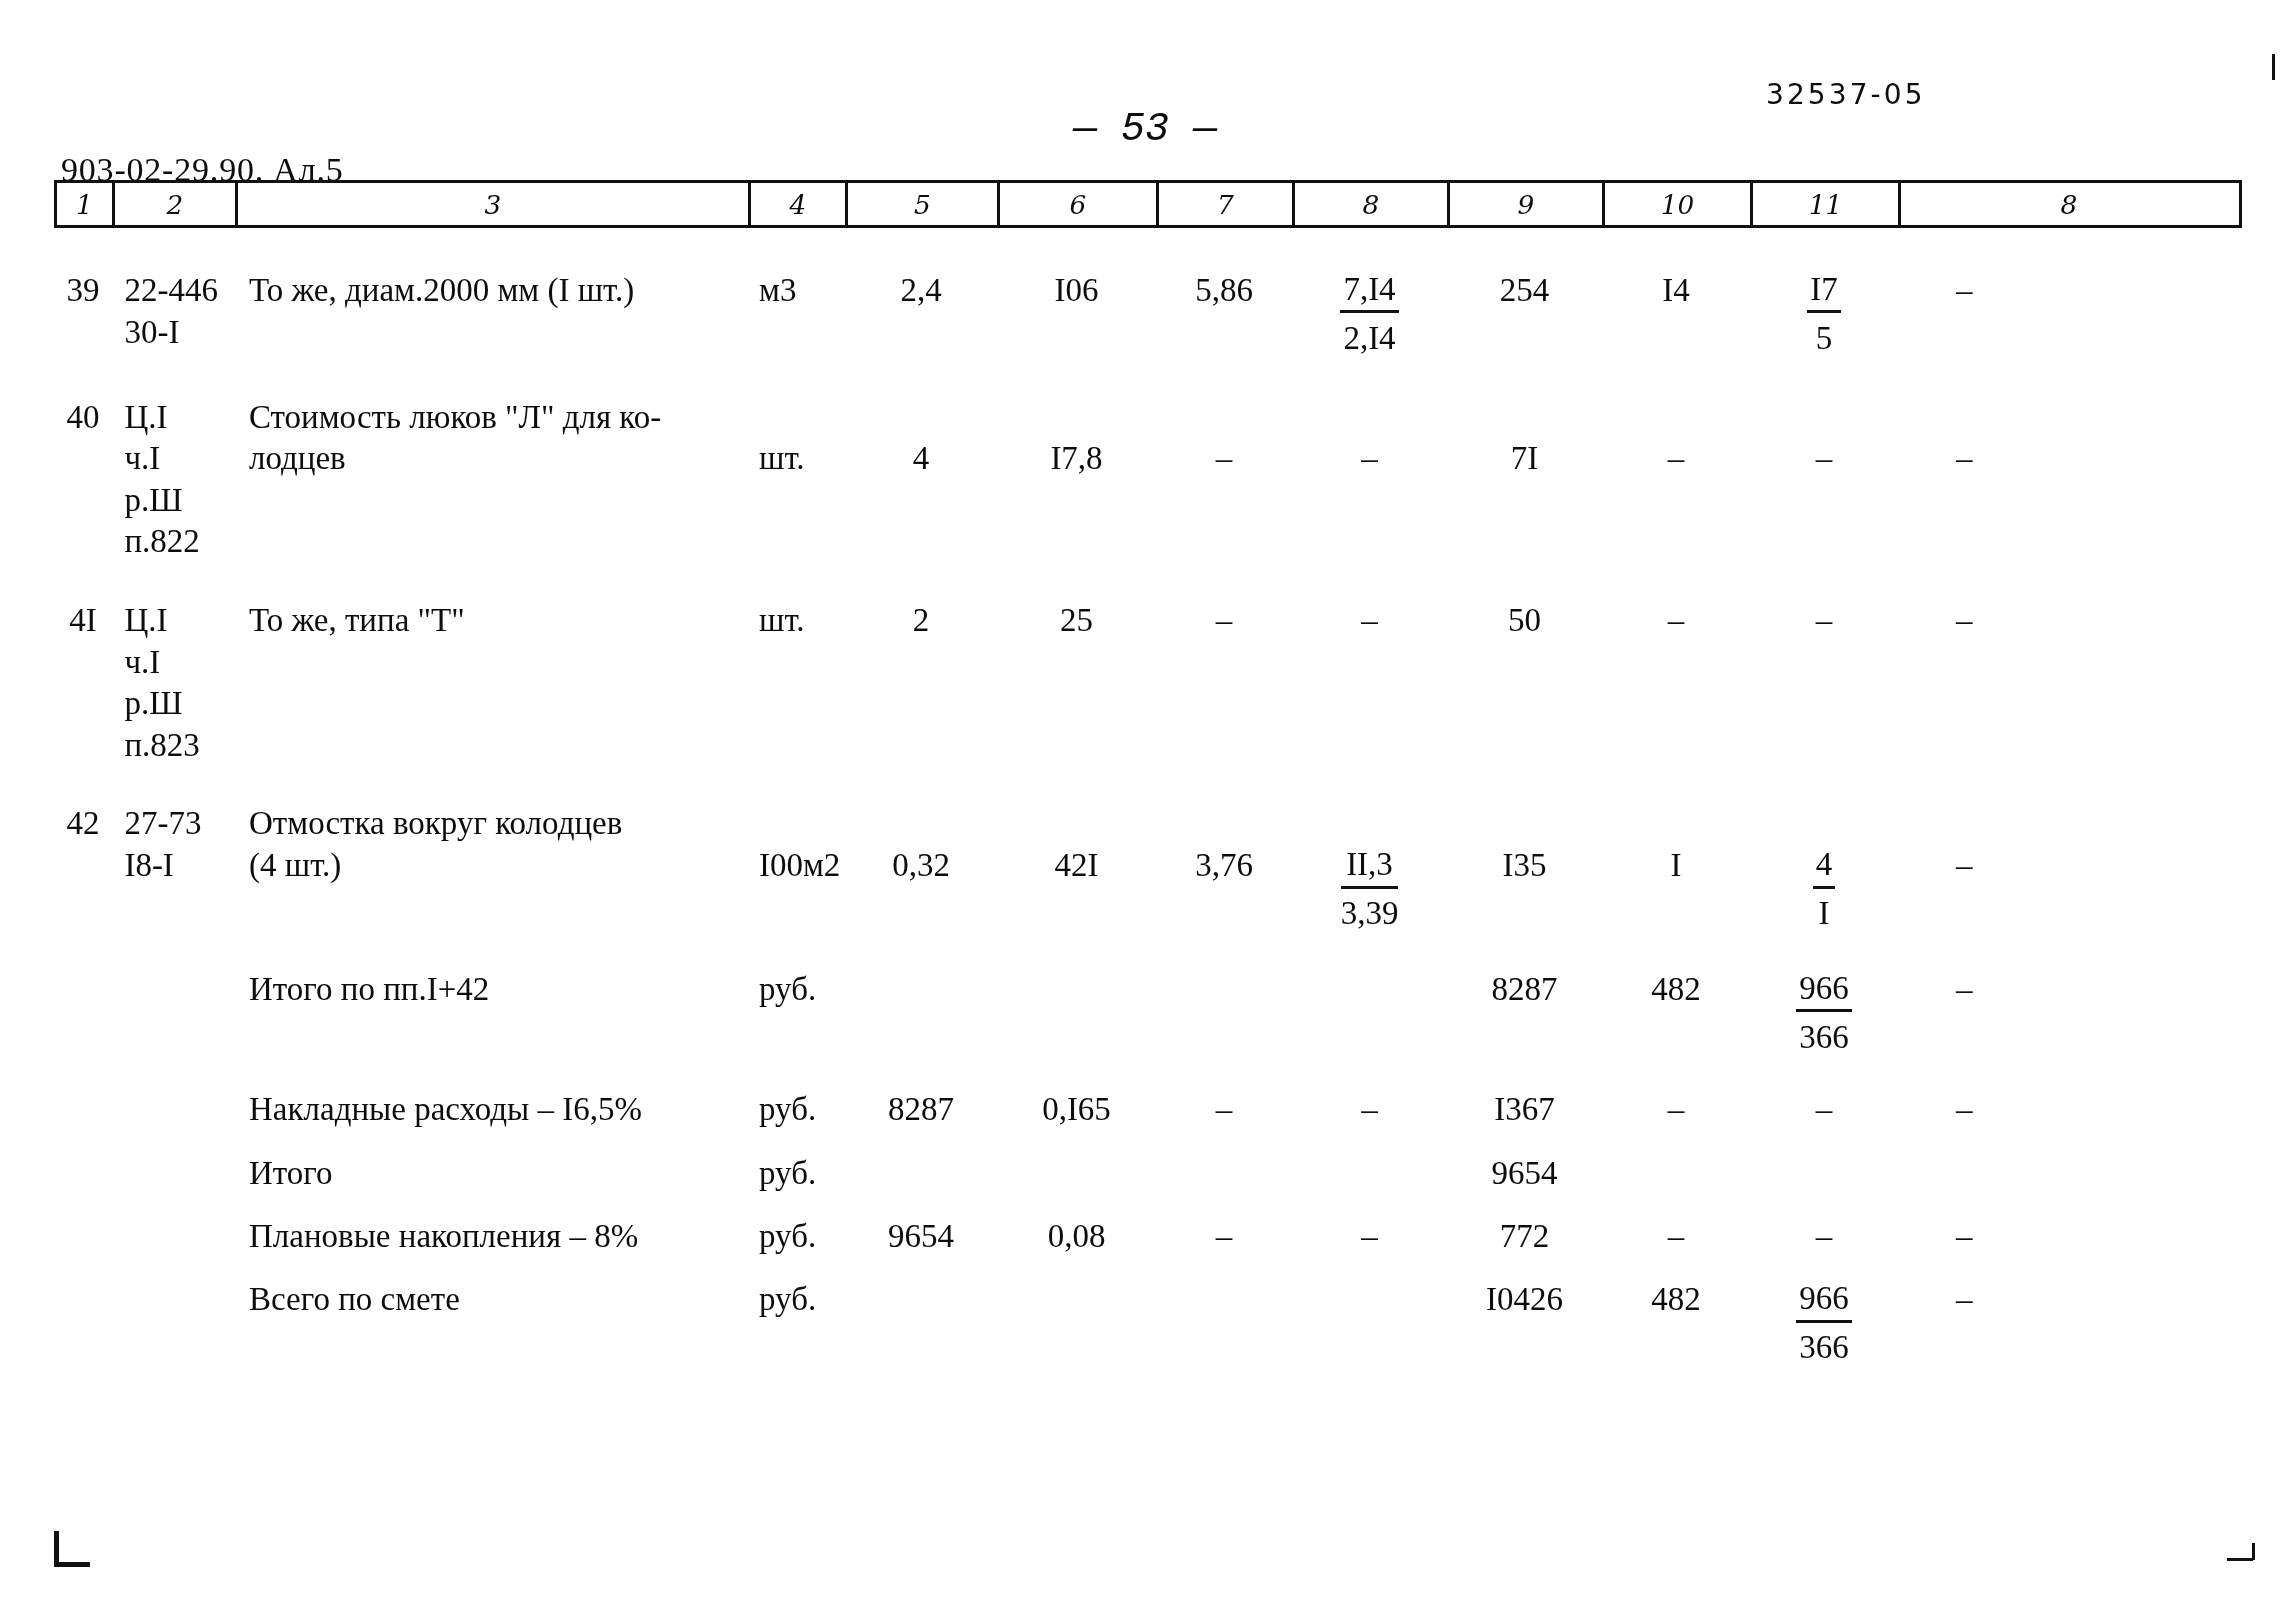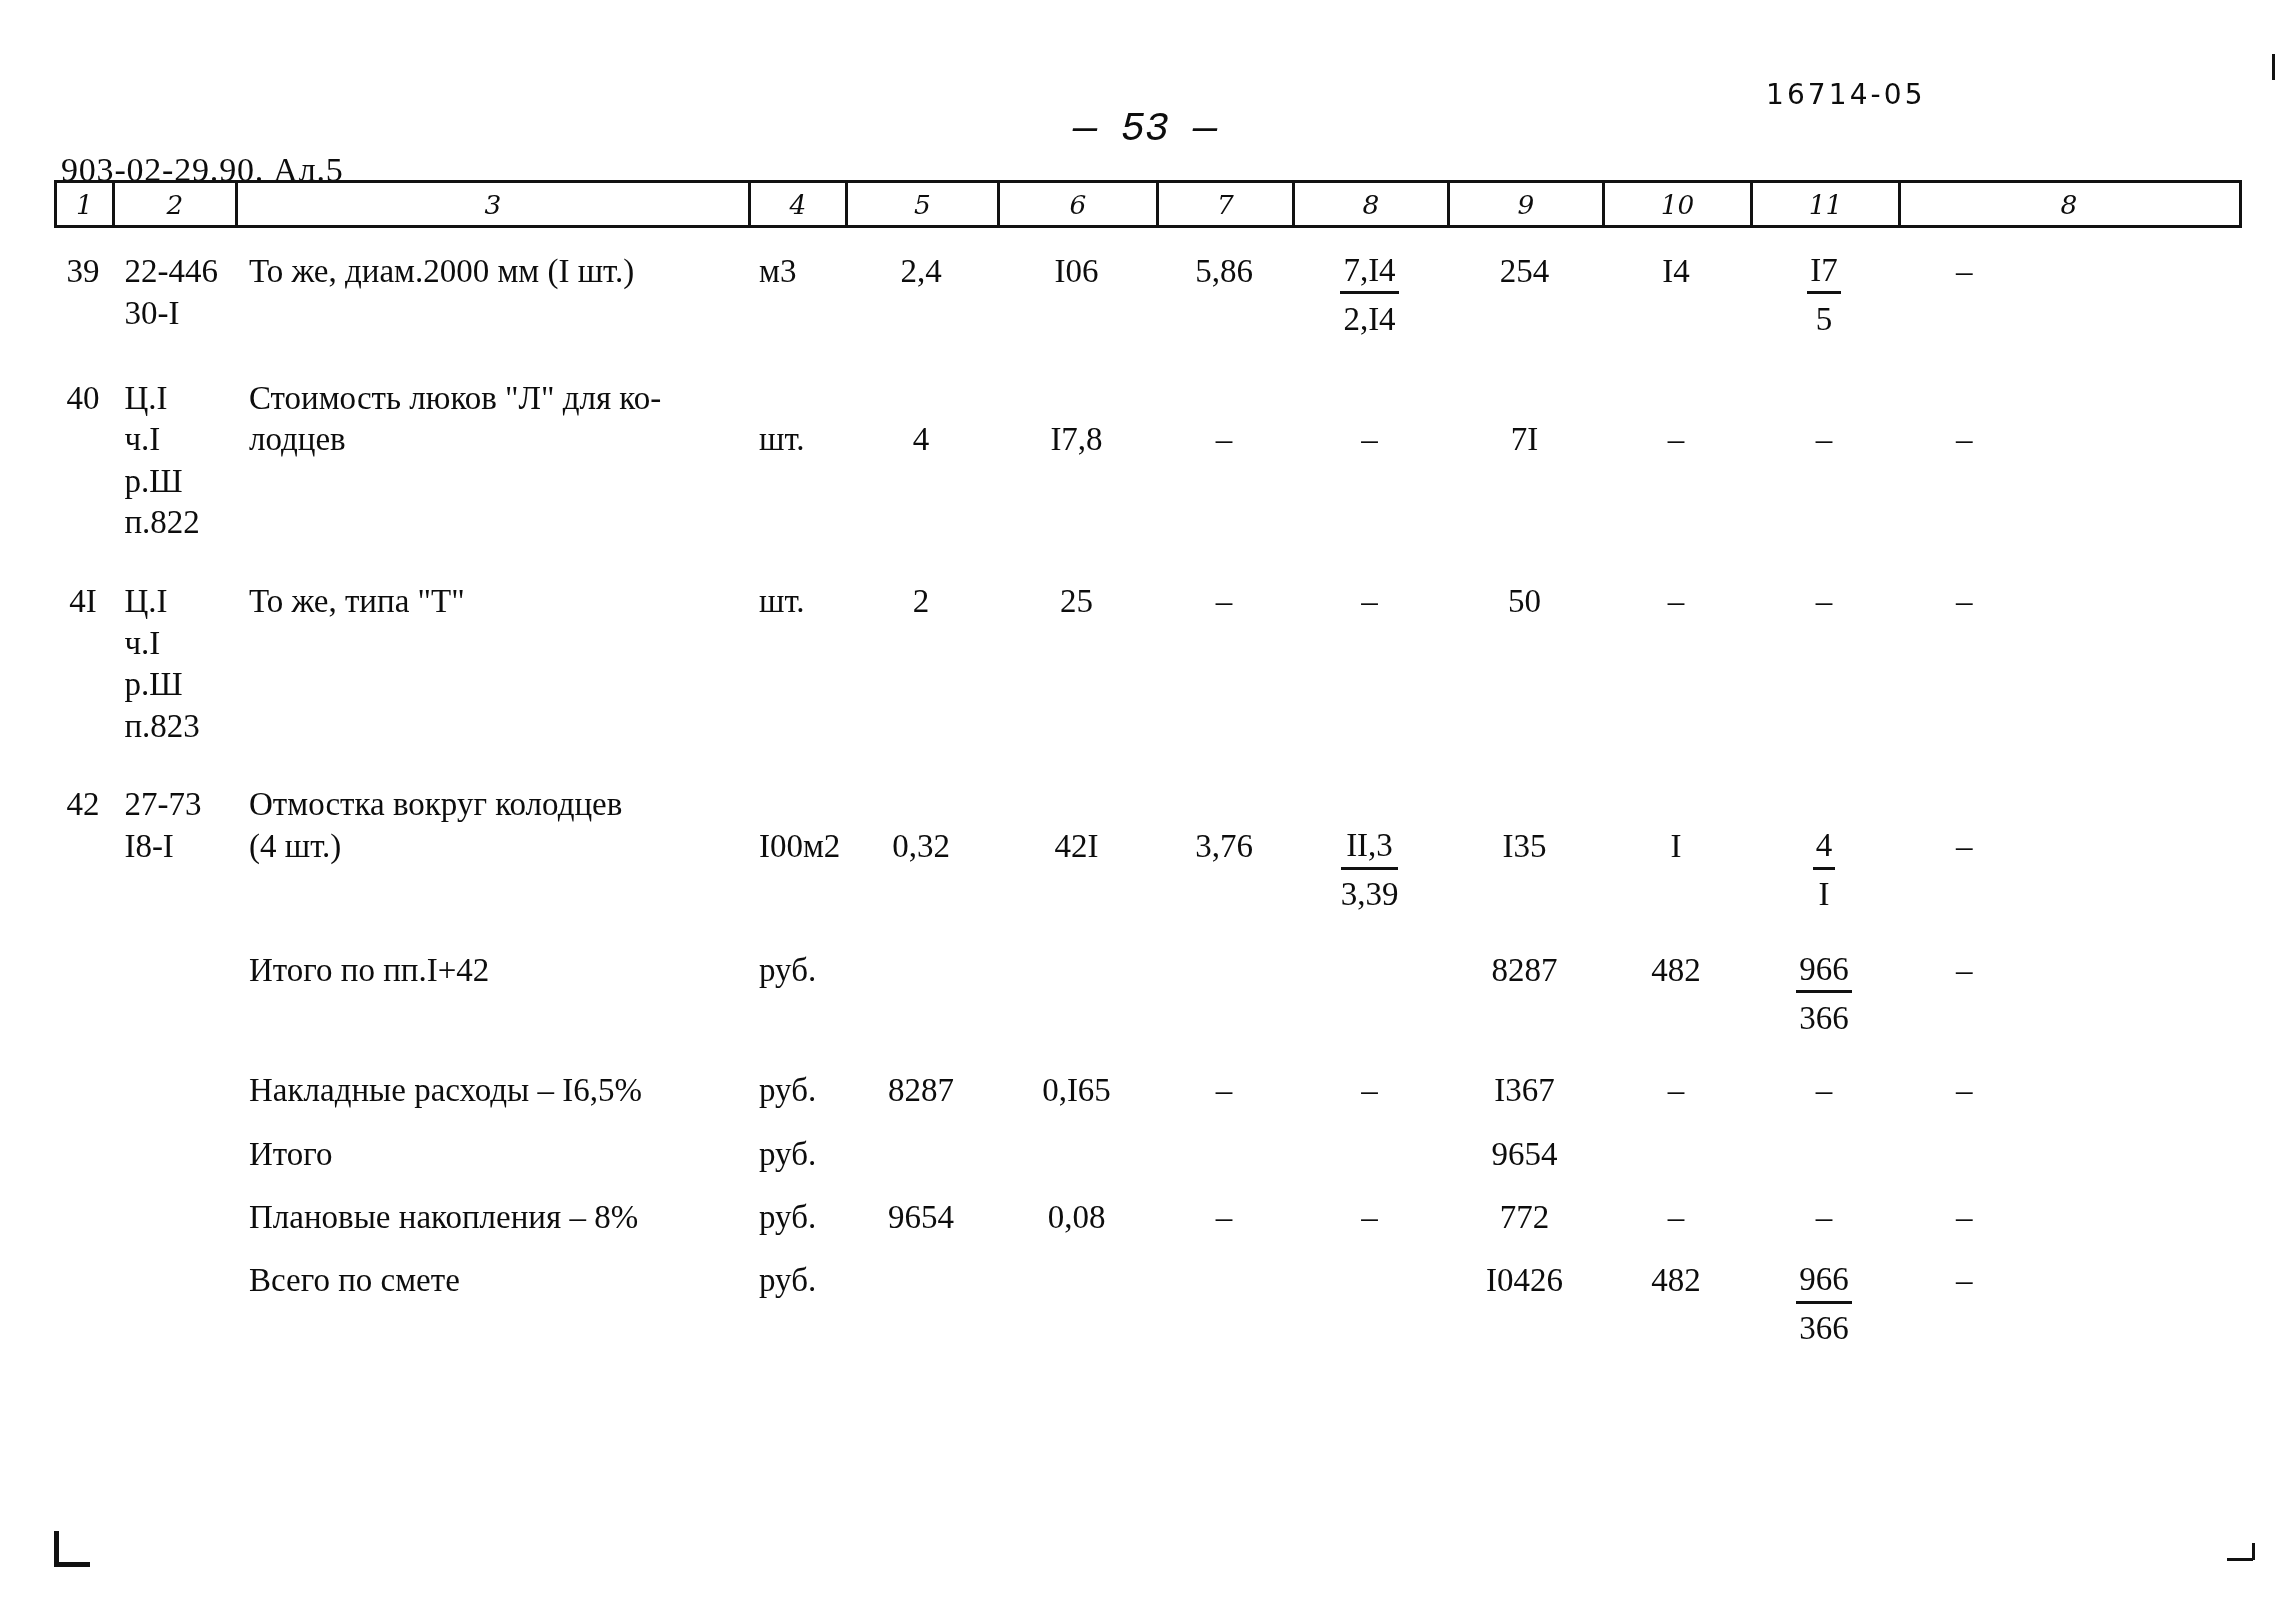--- a/index.html
+++ b/index.html
@@ -99,21 +99,21 @@
     align-items: center;
     justify-content: center;
     font-size: 26.4px;
     font-family: "DejaVu Serif", serif;
     font-style: italic;
   }
   .col-header .ch:last-child { border-right: none; }
 
   
   .rows {
-    margin-top: 20px;
+    margin-top: 39px;
   }
   .row {
     display: flex;
     align-items: flex-start;
     font-size: 33px;
     line-height: 1.26;
     white-space: pre;
   }
   .cell {
     box-sizing: border-box;
@@ -143,21 +143,21 @@
   .code-lines span { display: block; }
   .desc-lines span { display: block; }
 </style>
 </head>
 <body>
 
 <div>
 
   <div class="doc-code">903-02-29.90. Ал.5</div>
   <div class="page-number">— 53 —</div>
-  <div class="archive-stamp">16714-05</div>
+  <div class="archive-stamp">32537-05</div>
   <div class="edge-tick-top-right"></div>
   <div class="crop-mark-bl"></div>
   <div class="crop-mark-br"></div>
 
   <div class="table-area">
 
     <div class="col-header">
       <div class="ch" style="width:58px">1</div>
       <div class="ch" style="width:123px">2</div>
       <div class="ch" style="width:513px">3</div>

